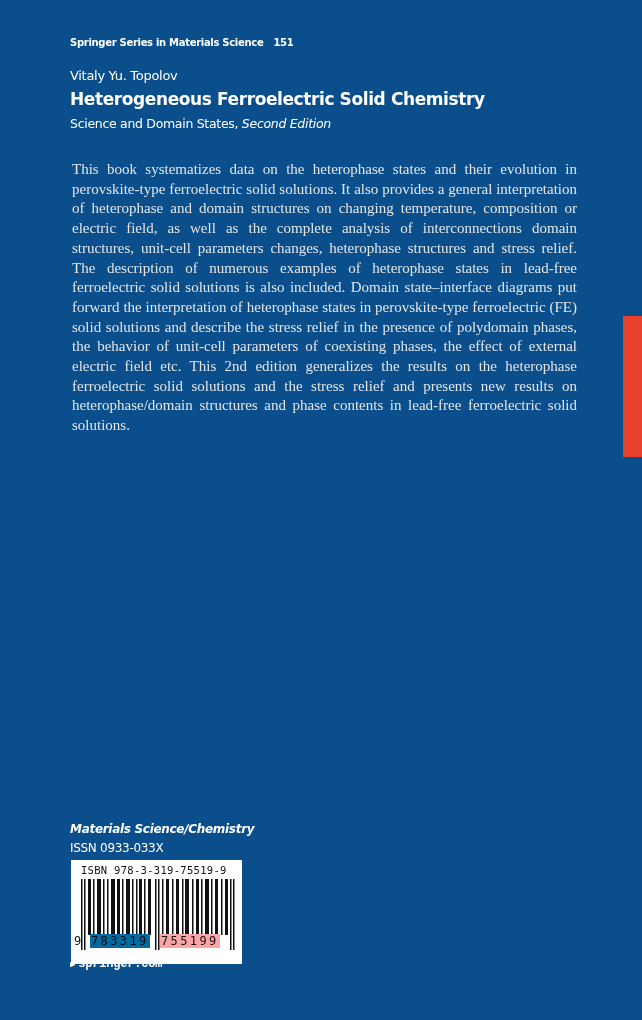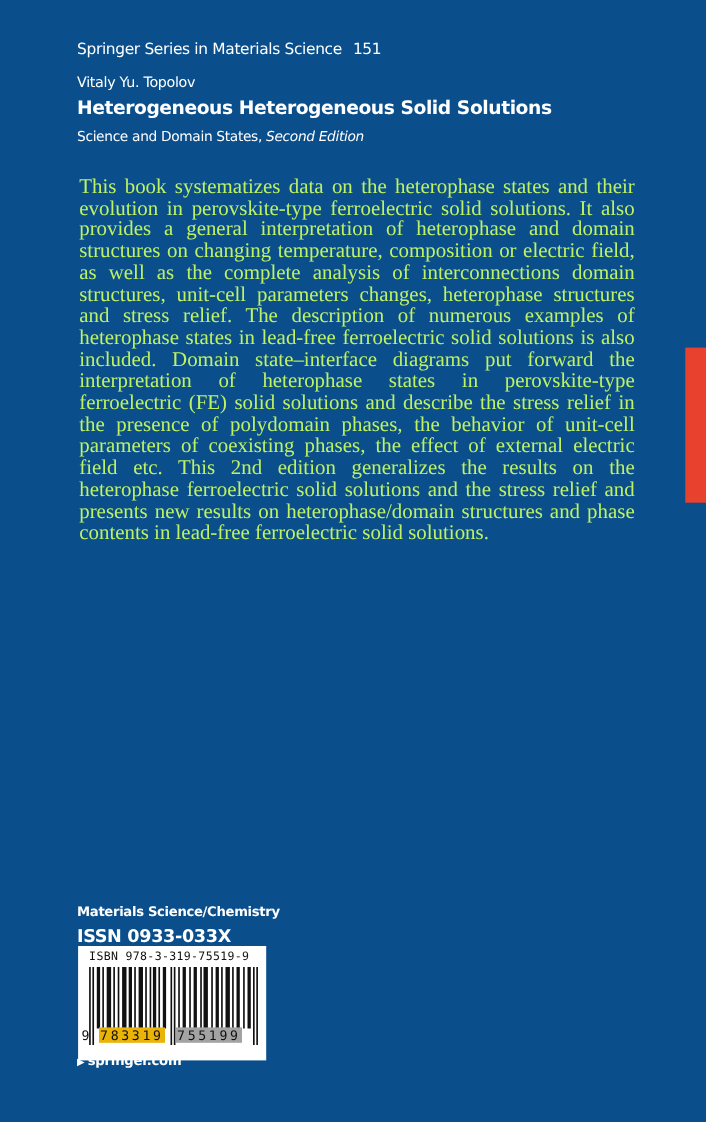--- a/index.html
+++ b/index.html
@@ -6,92 +6,92 @@
     body {
       width: 642px; height: 1020px; overflow: hidden;
       background: #0a4f8c;
       position: relative;
       color: #ffffff;
     }
     .sans { font-family: "DejaVu Sans", "Liberation Sans", sans-serif; }
     .serif { font-family: "Liberation Serif", "DejaVu Serif", serif; }
     #series {
       position: absolute; left: 70px; top: 37px;
-      font-size: 14px; font-weight: normal; letter-spacing: -0.3px;
+      font-size: 10px; font-weight: bold; letter-spacing: -0.3px;
       white-space: nowrap;
     }
     #series .num { margin-left: 10px; }
     #author {
       position: absolute; left: 70px; top: 68px;
       font-size: 13px; letter-spacing: -0.3px; white-space: nowrap;
     }
     #title {
       position: absolute; left: 70px; top: 89px;
       font-size: 17px; font-weight: bold; letter-spacing: -0.4px; white-space: nowrap;
     }
     #subtitle {
       position: absolute; left: 70px; top: 116px;
       font-size: 12.5px; letter-spacing: -0.3px; white-space: nowrap;
     }
     #subtitle .ital { font-style: italic; margin-top: 32px; }
     #blurb {
       position: absolute; left: 72px; top: 160px; width: 505px;
-      font-size: 19px; line-height: 19.7px;
+      font-size: 15px; line-height: 19.7px;
       text-align: justify; hyphens: manual;
-      color: #bef264;
+      color: #e5e5e5;
     }
     #blurb p { margin: 0; }
     #red-tab {
       position: absolute; left: 623px; top: 316px; width: 19px; height: 141px;
       background: #e8422f;
     }
     #subject {
       position: absolute; left: 70px; top: 822px;
-      font-size: 12px; font-weight: bold; letter-spacing: -0.3px; white-space: nowrap;
+      font-size: 12px; font-weight: bold; letter-spacing: -0.3px; white-space: nowrap; font-style: italic;
     }
     #issn {
       position: absolute; left: 70px; top: 841px;
-      font-size: 16px; font-weight: bold; letter-spacing: -0.3px; white-space: nowrap;
+      font-size: 12px; font-weight: normal; letter-spacing: -0.3px; white-space: nowrap;
     }
     #barcode-box {
       position: absolute; left: 71px; top: 860px; width: 171px; height: 104px;
       background: #ffffff; color: #111;
     }
     #isbn-text {
       position: absolute; left: 10px; top: 4px;
       font-family: "DejaVu Sans Mono", "Liberation Mono", monospace;
       font-size: 10.5px; letter-spacing: 0.3px; white-space: nowrap;
     }
     #bars {
       position: absolute; left: 8px; top: 19px; width: 156px; height: 71px;
     }
     #ean-digits {
       position: absolute; left: 3px; top: 74px; width: 166px;
       font-family: "DejaVu Sans Mono", "Liberation Mono", monospace;
       font-size: 12px; white-space: nowrap;
     }
     #ean-first { position: absolute; left: 0; top: 0; }
-    #ean-left { position: absolute; left: 16px; top: 0; letter-spacing: 2.4px; background:#eab308; padding: 0 1px; }
-    #ean-right { position: absolute; left: 86px; top: 0; letter-spacing: 2.4px; background:#a3a3a3; padding: 0 1px; }
+    #ean-left { position: absolute; left: 16px; top: 0; letter-spacing: 2.4px; background:#0369a1; padding: 0 1px; }
+    #ean-right { position: absolute; left: 86px; top: 0; letter-spacing: 2.4px; background:#fca5a5; padding: 0 1px; }
     #website {
       position: absolute; left: 70px; top: 957px;
-      font-size: 12px; font-weight: bold; letter-spacing: -0.2px; white-space: nowrap;
+      font-size: 12px; font-weight: bold; letter-spacing: -0.2px; white-space: nowrap; font-family: Liberation Mono, monospace;
     }
     #website .arrow { font-size: 9px; margin-right: 3px; }
   </style>
 </head>
 <body>
 
 <div id="series" class="sans">
   <span>Springer Series in Materials Science</span><span class="num">151</span>
 </div>
 
 <div id="author" class="sans">Vitaly Yu. Topolov</div>
 
-<div id="title" class="sans">Heterogeneous Heterogeneous Solid Solutions</div>
+<div id="title" class="sans">Heterogeneous Ferroelectric Solid Chemistry</div>
 
 <div id="subtitle" class="sans">
   <span>Science and Domain States,</span>
   <span class="ital">Second Edition</span>
 </div>
 
 <div id="blurb" class="serif">
   <p>This book systematizes data on the heterophase states and their evolution in perovskite-type ferroelectric solid solutions. It also provides a general interpretation of heterophase and domain structures on changing temperature, composition or electric field, as well as the complete analysis of interconnections domain structures, unit-cell parameters changes, heterophase structures and stress relief. The description of numerous exam­ples of heterophase states in lead-free ferroelectric solid solutions is also included. Domain state–interface diagrams put forward the interpretation of heterophase states in perovskite-type ferroelectric (FE) solid solutions and describe the stress relief in the presence of polydomain phases, the behavior of unit-cell parameters of coexisting phases, the effect of external electric field etc. This 2nd edition generalizes the results on the heterophase ferroelectric solid solutions and the stress relief and presents new results on heterophase/domain structures and phase contents in lead-free ferroelectric solid solutions.</p>
 </div>
 

